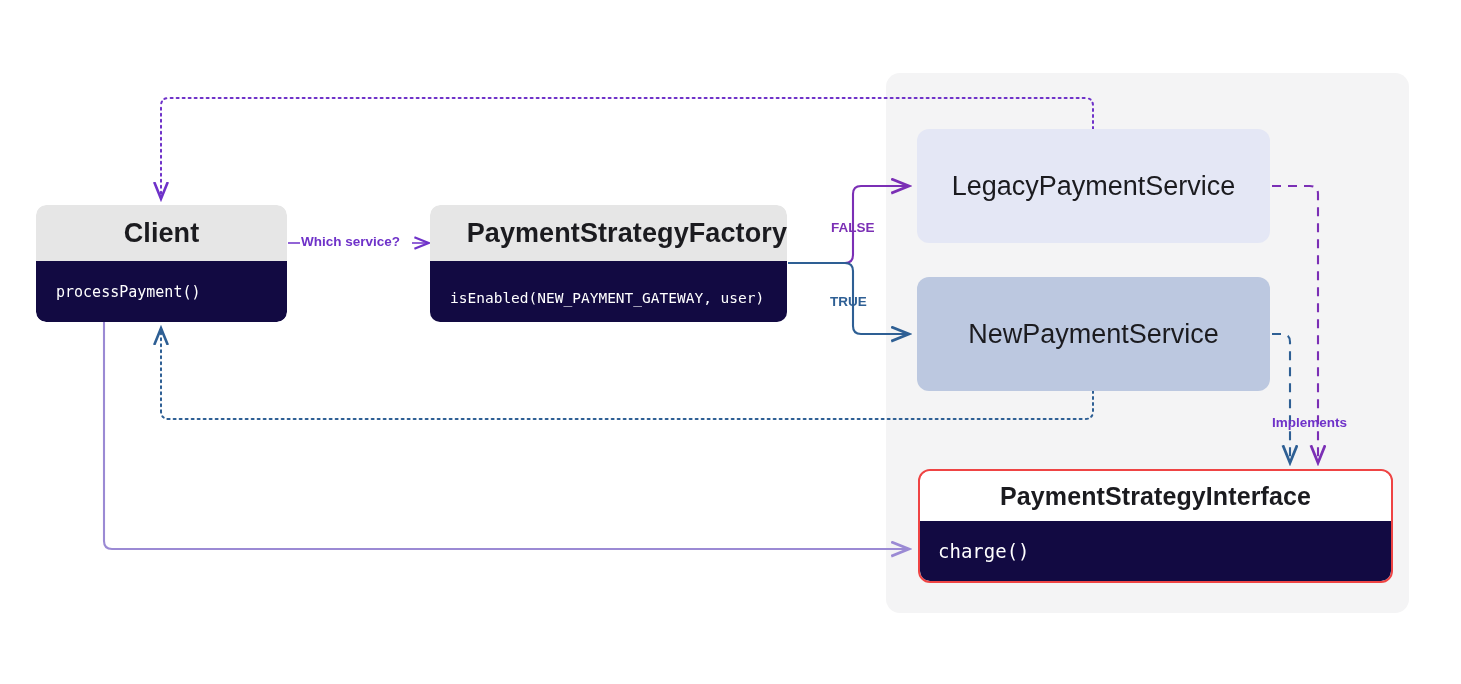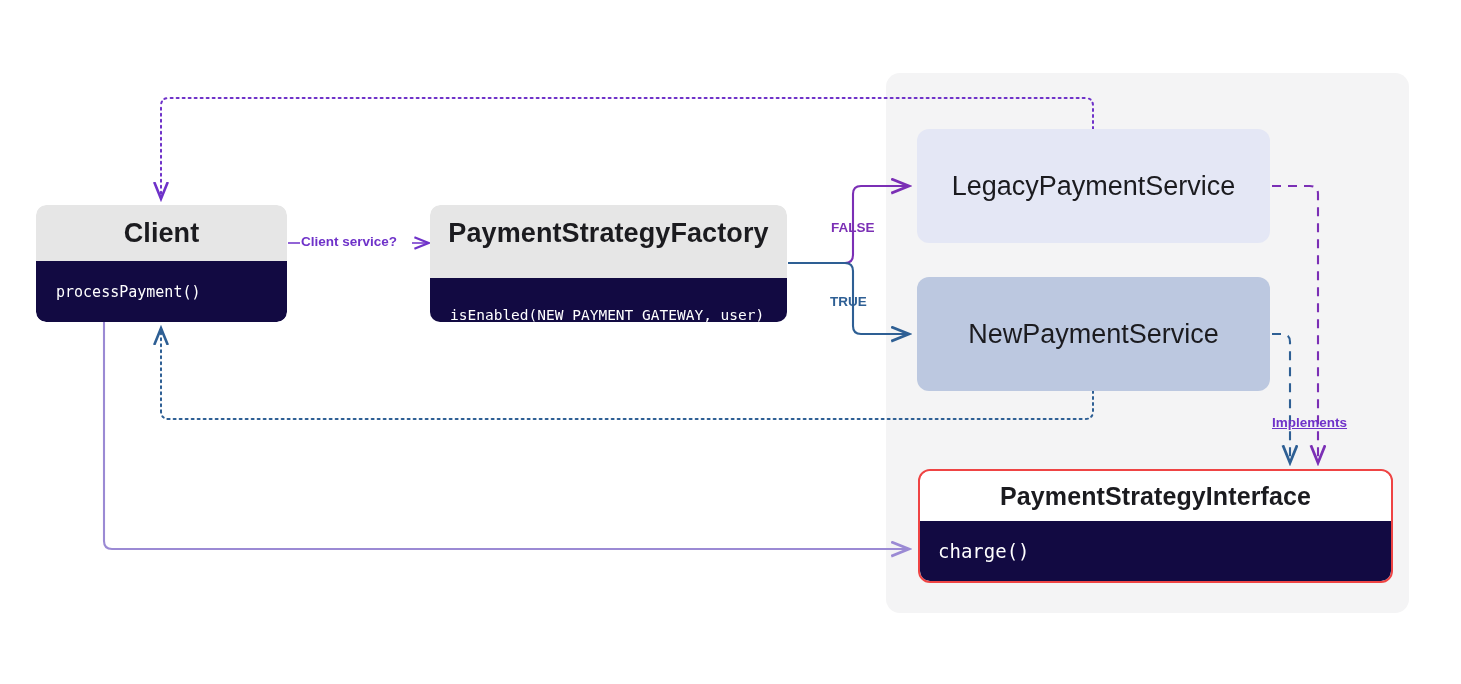--- a/index.html
+++ b/index.html
@@ -79,24 +79,25 @@
   }
   
   #node-factory {
     left: 430px;
     top: 205px;
     width: 357px;
     height: 117px;
   }
   #node-factory .cb-header {
     background: #e6e6e6;
-    height: 73px;
+    height: 56px;
     line-height: 56px;
     font-size: 27px;
     border-radius: 10px 10px 0 0;
+    text-align: right;
   }
   #node-factory .cb-body {
     height: 74px;
     font-size: 14.5px;
     padding-left: 20px;
     border-radius: 0 0 10px 10px;
   }
   
   #node-interface {
     left: 918px;
@@ -164,21 +165,20 @@
   }
   #label-true {
     left: 830px;
     top: 294px;
     color: #2e5f94;
   }
   #label-implements {
     left: 1272px;
     top: 415px;
     color: #6f32c9;
-    text-decoration: underline;
   }
 </style>
 </head>
 <body>
 
 <div id="diagram-root">
 
   <div class="subgraph-panel"></div>
 
   <svg class="edge-layer" viewBox="0 0 1461 684" xmlns="http://www.w3.org/2000/svg">
@@ -230,18 +230,18 @@
 
   <div class="service-box" id="node-new">
     <span>NewPaymentService</span>
   </div>
 
   <div class="class-box" id="node-interface">
     <div class="cb-header">PaymentStrategyInterface</div>
     <div class="cb-body">charge()</div>
   </div>
 
-  <div class="edge-label" id="label-which-service">Client service?</div>
+  <div class="edge-label" id="label-which-service">Which service?</div>
   <div class="edge-label" id="label-false">FALSE</div>
   <div class="edge-label" id="label-true">TRUE</div>
   <div class="edge-label" id="label-implements">Implements</div>
 
 </div>
 
 </body></html>

